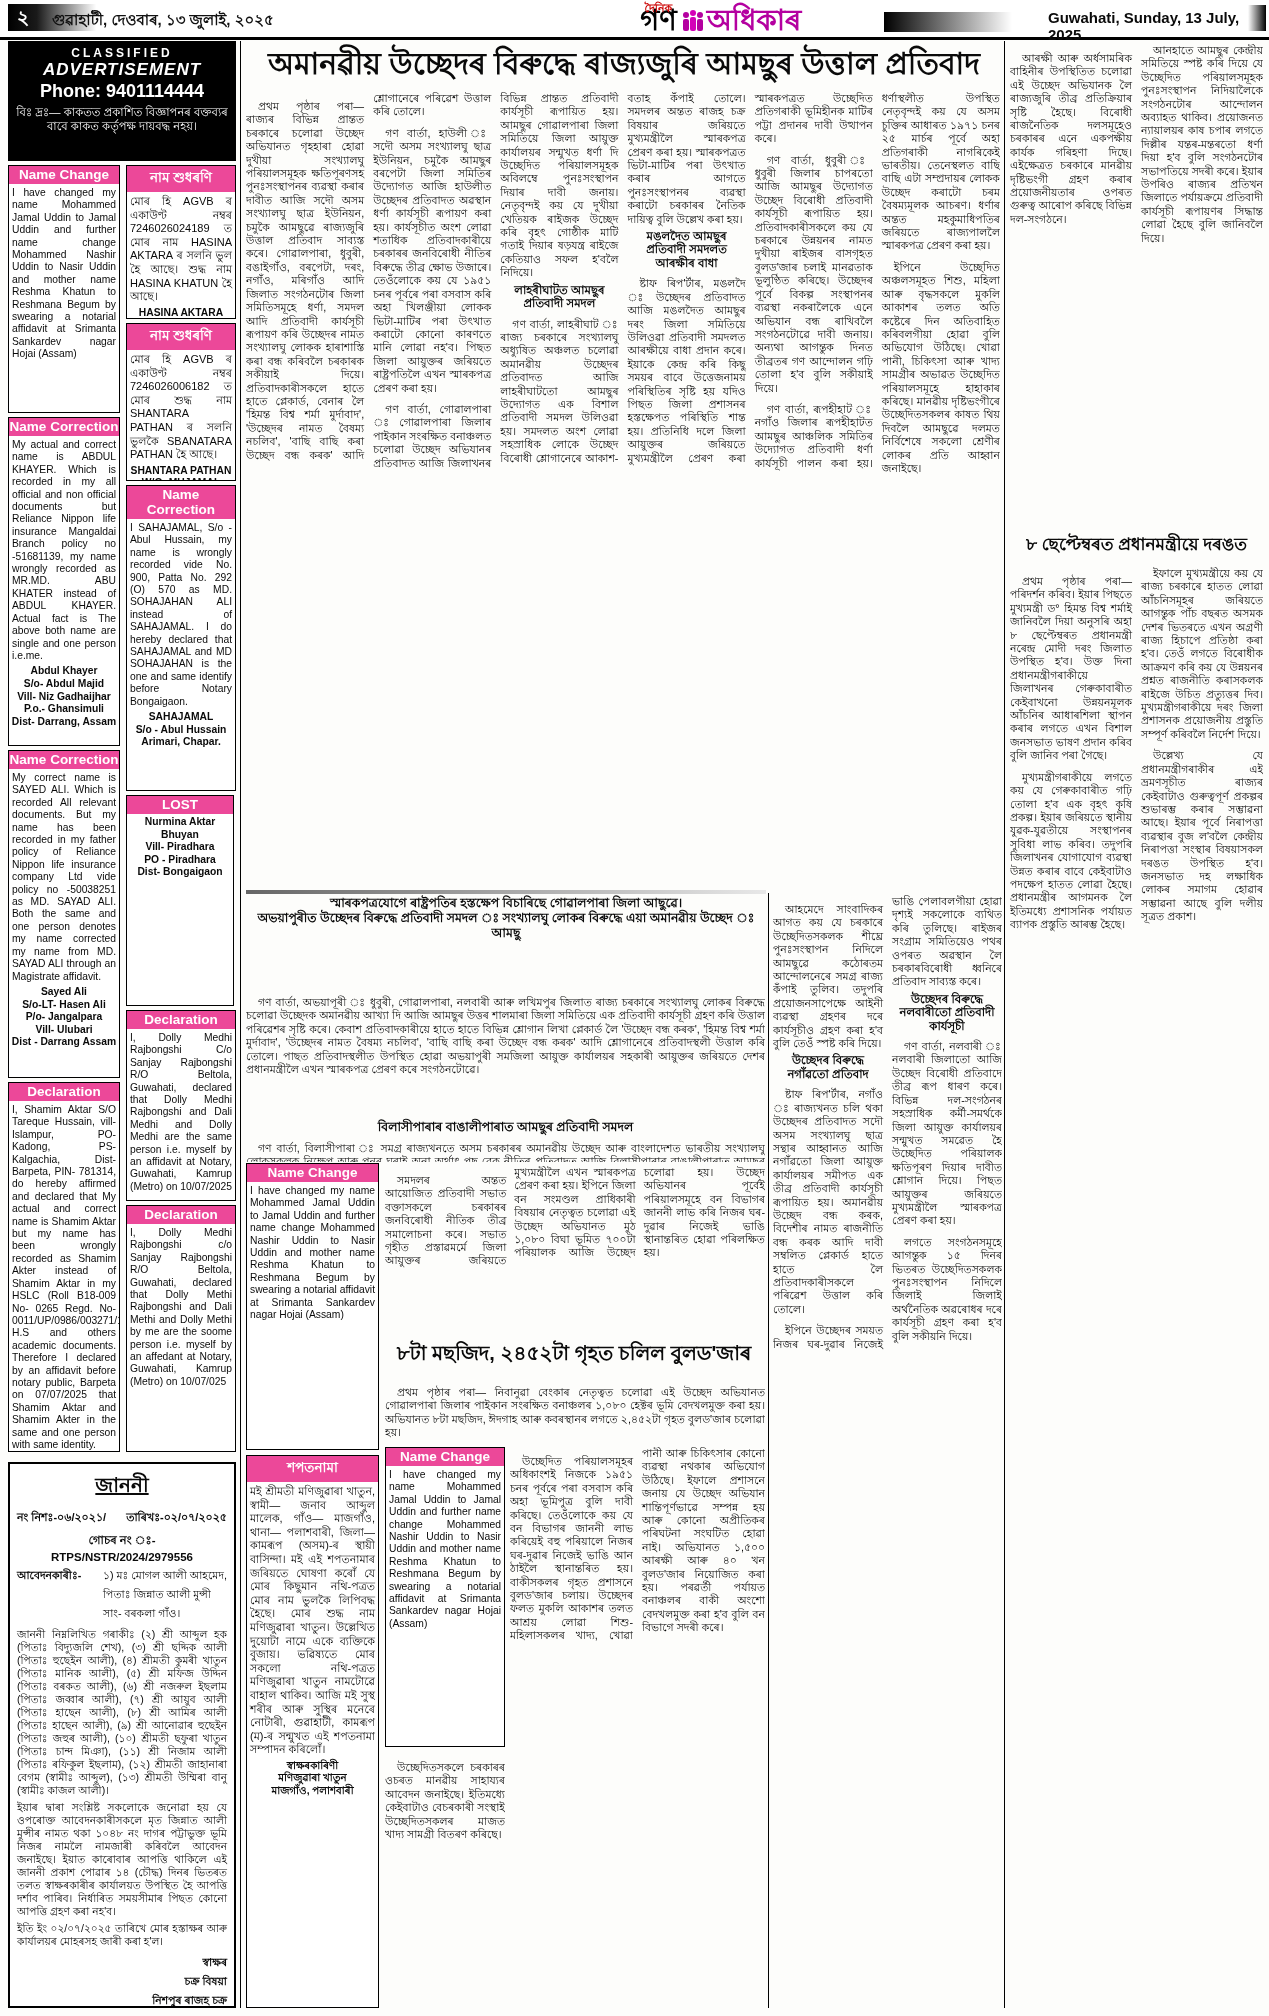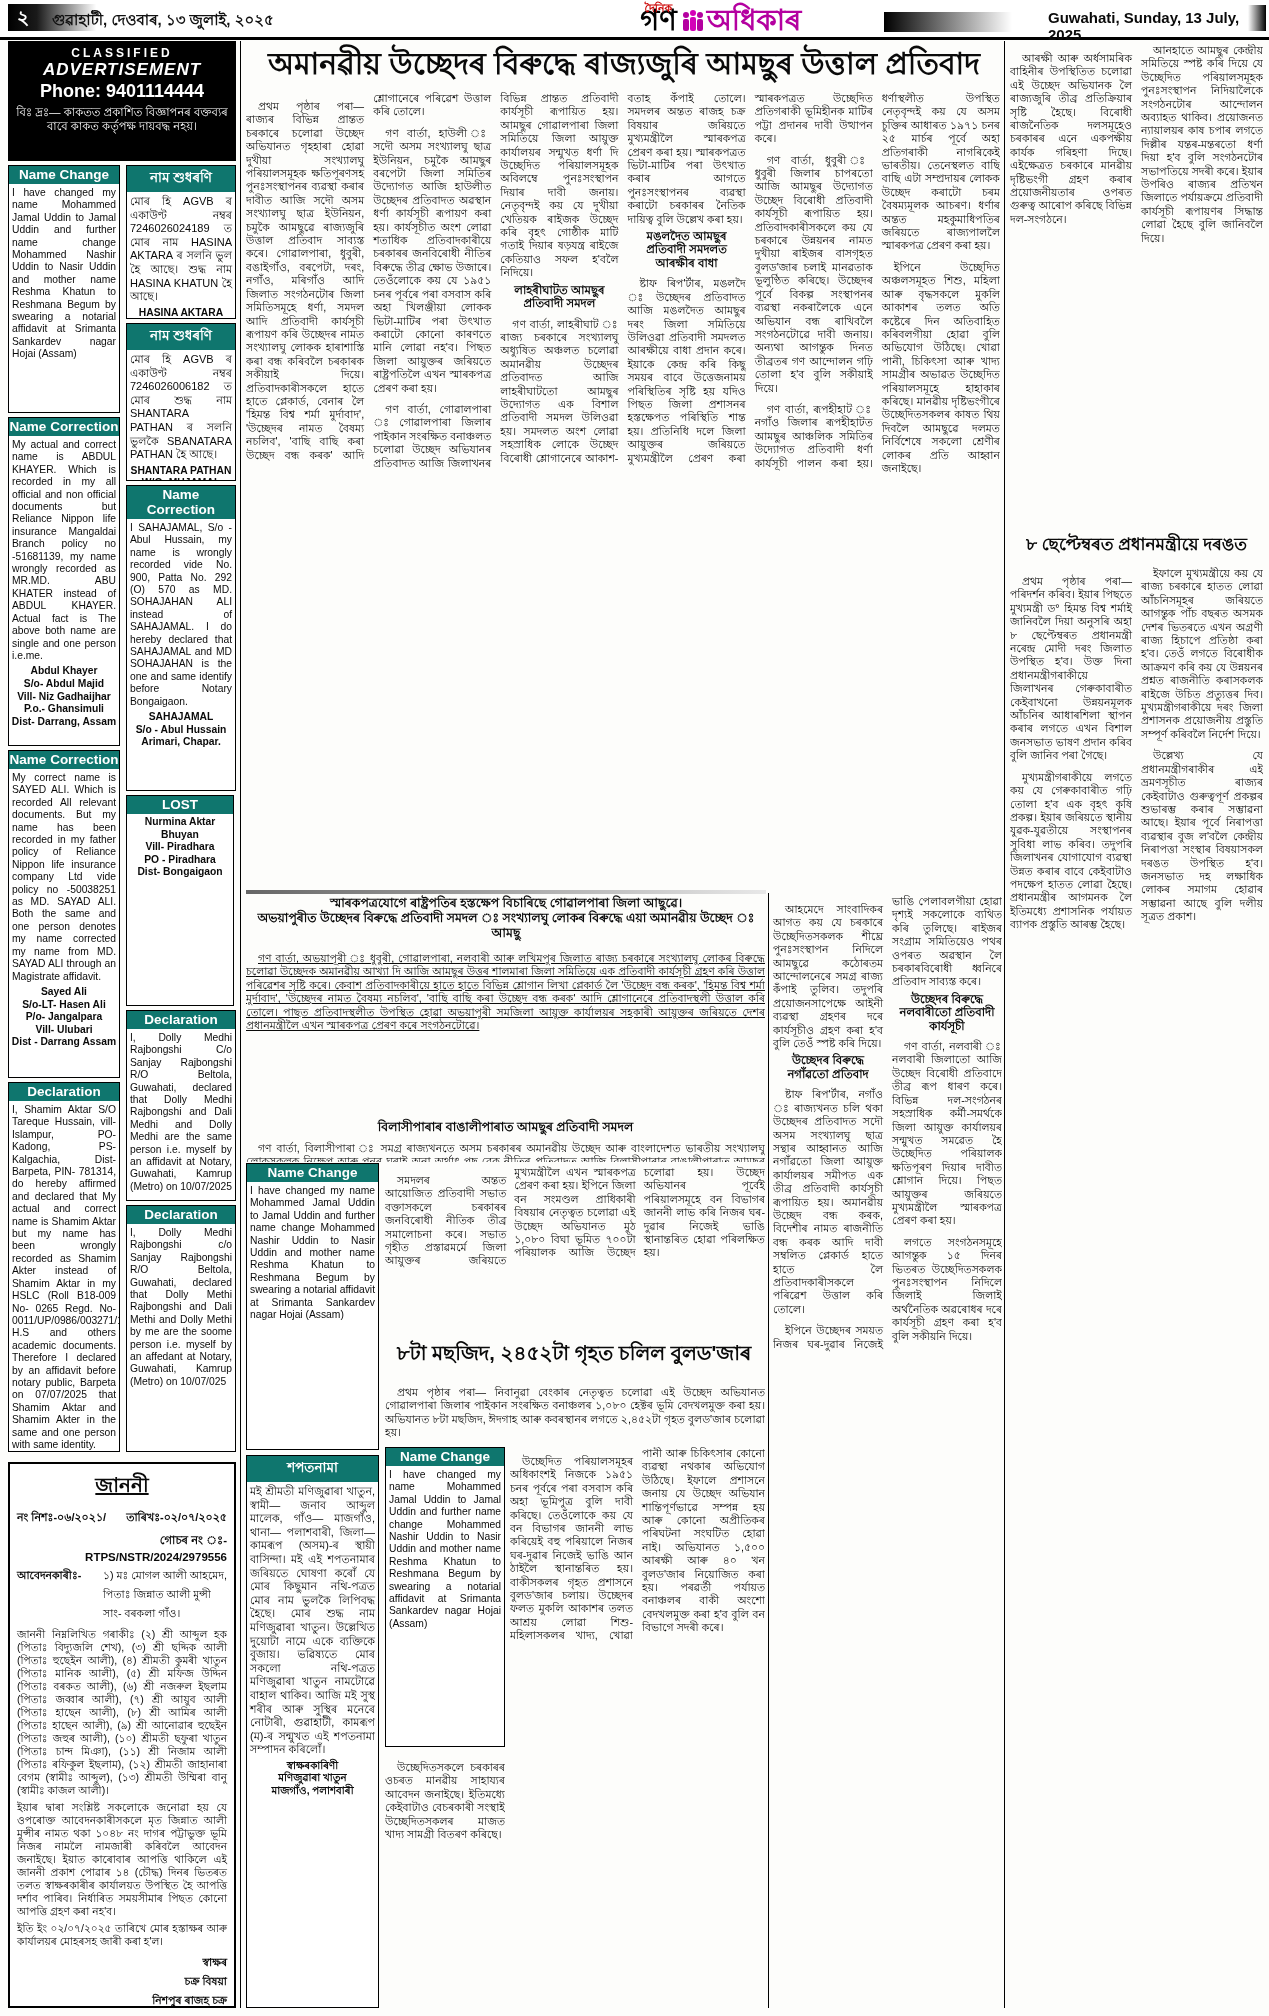--- a/index.html
+++ b/index.html
@@ -23,30 +23,30 @@
   .grad-rule{height:4px;background:linear-gradient(90deg,#666,#e8e8e8);}
   
   #classified{left:8px;top:41px;width:228px;height:120px;background:#000;color:#fff;text-align:center;
               box-sizing:border-box;padding-top:5px;}
   #classified .l1{font-size:12px;font-weight:bold;letter-spacing:3px;}
   #classified .l2{font-size:17px;font-weight:bold;font-style:italic;letter-spacing:1px;}
   #classified .ph{font-size:18px;font-weight:bold;margin-top:1px;}
   #classified .disc{font-size:11.5px;line-height:14px;margin-top:3px;padding:0 4px;}
   
   .abox{border:1.5px solid #000;background:#fff;box-sizing:border-box;overflow:hidden;}
-  .abox .bar{background:#0f766e;color:#fff;text-align:center;font-weight:bold;font-size:13.5px;padding:1px 0 2px;}
+  .abox .bar{background:#ec4899;color:#fff;text-align:center;font-weight:bold;font-size:13.5px;padding:1px 0 2px;}
   .abox .txt{font-size:10.3px;line-height:12.4px;text-align:justify;padding:3px 3px 1px;}
   .abox .sig{font-size:10.3px;line-height:12.6px;text-align:center;font-weight:bold;white-space:pre-line;padding:2px 2px;}
   .abox .txt.as{font-size:11px;line-height:13.6px;}
   
   #janani{left:8px;top:1462px;width:228px;height:546px;border:2px solid #000;box-sizing:border-box;
           padding:4px 7px;overflow:hidden;background:#fff;}
   #janani .jtitle{text-align:center;font-size:20px;font-weight:bold;text-decoration:underline;margin:2px 0 6px;}
   #janani .jrow{display:flex;justify-content:space-between;font-size:11px;font-weight:bold;}
-  #janani .jcase{text-align:right;font-size:11.5px;font-weight:bold;margin:4px 0;}
+  #janani .jcase{text-align:center;font-size:11.5px;font-weight:bold;margin:4px 0;}
   #janani .japp{display:flex;justify-content:space-between;font-size:10.8px;margin:4px 0;}
   #janani .japp .lbl{font-weight:bold;}
   #janani .jbody{font-size:10.6px;line-height:13px;text-align:justify;}
   #janani .jsig{font-size:10.8px;text-align:right;white-space:pre-line;margin-top:6px;font-weight:bold;}
   .pre{white-space:pre-line;}
   
   .flow{font-size:10.8px;line-height:13.4px;text-align:justify;overflow:hidden;box-sizing:border-box;}
   .flow p{margin:8px 0 2px;text-indent:12px;}
   .flow p.sub{font-weight:bold;text-align:center;text-indent:0;font-size:11.6px;margin:3px 0;}
   .c6{column-count:6;column-gap:9px;}
@@ -194,21 +194,21 @@
   <p>গণ বাৰ্তা, ৰূপহীহাট ঃ নগাঁও জিলাৰ ৰূপহীহাটত আমছুৰ আঞ্চলিক সমিতিৰ উদ্যোগত প্ৰতিবাদী ধৰ্ণা কাৰ্যসূচী পালন কৰা হয়। ধৰ্ণাস্থলীত উপস্থিত নেতৃবৃন্দই কয় যে অসম চুক্তিৰ আধাৰত ১৯৭১ চনৰ ২৫ মাৰ্চৰ পূৰ্বে অহা প্ৰতিগৰাকী নাগৰিকেই ভাৰতীয়। তেনেস্থলত বাছি বাছি এটা সম্প্ৰদায়ৰ লোকক উচ্ছেদ কৰাটো চৰম বৈষম্যমূলক আচৰণ। ধৰ্ণাৰ অন্তত মহকুমাধিপতিৰ জৰিয়তে ৰাজ্যপাললৈ স্মাৰকপত্ৰ প্ৰেৰণ কৰা হয়।</p>
   <p>ইপিনে উচ্ছেদিত অঞ্চলসমূহত শিশু, মহিলা আৰু বৃদ্ধসকলে মুকলি আকাশৰ তলত অতি কষ্টেৰে দিন অতিবাহিত কৰিবলগীয়া হোৱা বুলি অভিযোগ উঠিছে। খোৱা পানী, চিকিৎসা আৰু খাদ্য সামগ্ৰীৰ অভাৱত উচ্ছেদিত পৰিয়ালসমূহে হাহাকাৰ কৰিছে। মানৱীয় দৃষ্টিভংগীৰে উচ্ছেদিতসকলৰ কাষত থিয় দিবলৈ আমছুৱে দলমত নিৰ্বিশেষে সকলো শ্ৰেণীৰ লোকৰ প্ৰতি আহ্বান জনাইছে।</p>
 </div>
 
 <div class="abs grad-rule" style="left:246px;top:890px;width:520px;"></div>
 <div class="abs subhead-blk">
   <div>স্মাৰকপত্ৰযোগে ৰাষ্ট্ৰপতিৰ হস্তক্ষেপ বিচাৰিছে গোৱালপাৰা জিলা আছুৱে।</div>
   <div>অভয়াপুৰীত উচ্ছেদৰ বিৰুদ্ধে প্ৰতিবাদী সমদল ঃ সংখ্যালঘু লোকৰ বিৰুদ্ধে এয়া অমানৱীয় উচ্ছেদ ঃ আমছু</div>
 </div>
 
-<div class="abs flow" style="left:246px;top:944px;width:519px;height:172px;text-decoration:underline;">
+<div class="abs flow" style="left:246px;top:988px;width:519px;height:172px;">
   <p>গণ বাৰ্তা, অভয়াপূৰী ঃ ধুবুৰী, গোৱালপাৰা, নলবাৰী আৰু লখিমপুৰ জিলাত ৰাজ্য চৰকাৰে সংখ্যালঘু লোকৰ বিৰুদ্ধে চলোৱা উচ্ছেদক অমানৱীয় আখ্যা দি আজি আমছুৰ উত্তৰ শালমাৰা জিলা সমিতিয়ে এক প্ৰতিবাদী কাৰ্যসূচী গ্ৰহণ কৰি উত্তাল পৰিৱেশৰ সৃষ্টি কৰে। কেবাশ প্ৰতিবাদকাৰীয়ে হাতে হাতে বিভিন্ন শ্লোগান লিখা প্লেকাৰ্ড লৈ 'উচ্ছেদ বন্ধ কৰক', 'হিমন্ত বিশ্ব শৰ্মা মুৰ্দাবাদ', 'উচ্ছেদৰ নামত বৈষম্য নচলিব', 'বাছি বাছি কৰা উচ্ছেদ বন্ধ কৰক' আদি শ্লোগানেৰে প্ৰতিবাদস্থলী উত্তাল কৰি তোলে। পাছত প্ৰতিবাদস্থলীত উপস্থিত হোৱা অভয়াপুৰী সমজিলা আয়ুক্ত কাৰ্যালয়ৰ সহকাৰী আয়ুক্তৰ জৰিয়তে দেশৰ প্ৰধানমন্ত্ৰীলৈ এখন স্মাৰকপত্ৰ প্ৰেৰণ কৰে সংগঠনটোৱে।</p>
 </div>
 
 <div class="abs" style="left:246px;top:1118px;width:519px;text-align:center;font-weight:bold;font-size:12.4px;">বিলাসীপাৰাৰ বাঙালীপাৰাত আমছুৰ প্ৰতিবাদী সমদল</div>
 <div class="abs flow" style="left:246px;top:1134px;width:519px;height:28px;">
   <p>গণ বাৰ্তা, বিলাসীপাৰা ঃ সমগ্ৰ ৰাজ্যখনতে অসম চৰকাৰৰ অমানৱীয় উচ্ছেদ আৰু বাংলাদেশত ভাৰতীয় সংখ্যালঘু লোকসকলক নিক্ষেপ আৰু পুনৰ ঘূৰাই অনা অৰ্থাৎ পুছ বেক নীতিৰ প্ৰতিবাদত আজি বিলাসীপাৰাৰ বাঙালীপাৰাত আমছুৰ উদ্যোগত এক প্ৰতিবাদী সমদল উলিওৱা হয়।</p>
 </div>
 <div class="abs flow c3" style="left:385px;top:1166px;width:380px;height:164px;">
   <p>সমদলৰ অন্তত আয়োজিত প্ৰতিবাদী সভাত বক্তাসকলে চৰকাৰৰ জনবিৰোধী নীতিক তীব্ৰ সমালোচনা কৰে। সভাত গৃহীত প্ৰস্তাৱমৰ্মে জিলা আয়ুক্তৰ জৰিয়তে মুখ্যমন্ত্ৰীলৈ এখন স্মাৰকপত্ৰ প্ৰেৰণ কৰা হয়। ইপিনে জিলা বন সংমণ্ডল প্ৰাধিকাৰী বিষয়াৰ নেতৃত্বত চলোৱা এই উচ্ছেদ অভিযানত মুঠ ১,০৮০ বিঘা ভূমিত ৭০০টা পৰিয়ালক আজি উচ্ছেদ চলোৱা হয়। উচ্ছেদ অভিযানৰ পূৰ্বেই পৰিয়ালসমূহে বন বিভাগৰ জাননী লাভ কৰি নিজৰ ঘৰ-দুৱাৰ নিজেই ভাঙি স্থানান্তৰিত হোৱা পৰিলক্ষিত হয়।</p>
 </div>

